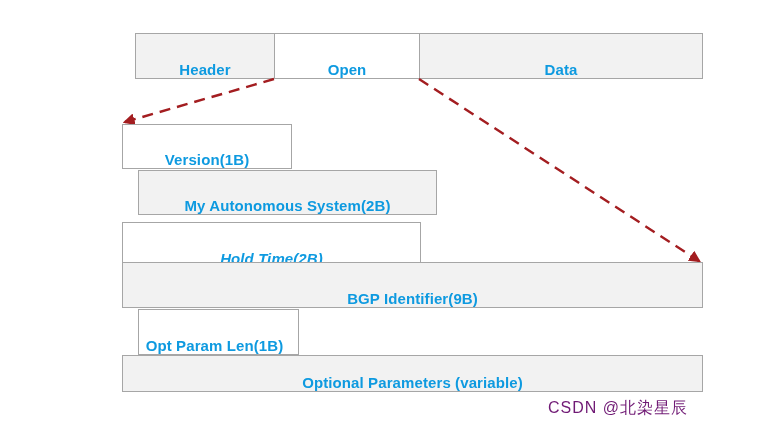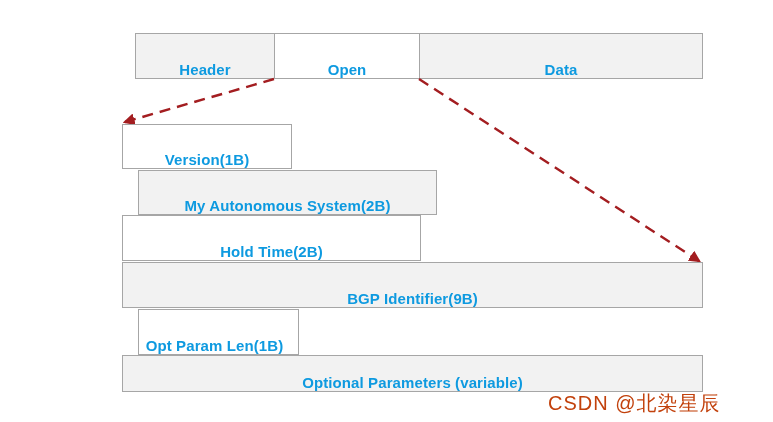--- a/index.html
+++ b/index.html
@@ -34,21 +34,21 @@
   .fill-white { background: #ffffff; }
 
   
   #box-header { left: 135px; top: 33px; width: 140px; height: 46px; }
   #box-open   { left: 274px; top: 33px; width: 146px; height: 46px; }
   #box-data   { left: 419px; top: 33px; width: 284px; height: 46px; }
 
   
   #box-version   { left: 122px; top: 124px; width: 170px; height: 45px; }
   #box-as        { left: 122px; top: 170px; width: 299px; height: 45px; margin-left: 16px; }
-  #box-holdtime  { left: 122px; top: 215px; width: 299px; height: 46px; }
+  #box-holdtime  { left: 122px; top: 222px; width: 299px; height: 46px; font-style: italic; }
   #box-bgpid     { left: 122px; top: 262px; width: 581px; height: 46px; }
   #box-optlen    { left: 122px; top: 309px; width: 161px; height: 46px; margin-left: 16px; }
   #box-optparams { left: 122px; top: 355px; width: 581px; height: 37px; }
 
   
   #box-optlen .label-overflow {
     position: relative;
     left: -4px;
   }
 
@@ -76,23 +76,23 @@
     position: absolute;
     left: 0px;
     top: 6px;
     font-size: 13px;
     color: #cfcfcf;
     white-space: nowrap;
   }
   #watermark .wm-main {
     position: absolute;
     left: 28px;
-    top: 1px;
-    font-size: 20px;
-    color: #c2410c;
+    top: 9px;
+    font-size: 16px;
+    color: #701a75;
     white-space: nowrap;
     letter-spacing: 1px;
   }
 </style>
 </head>
 <body>
 
 <div id="canvas">
 
   <div class="field fill-gray" id="box-header">

